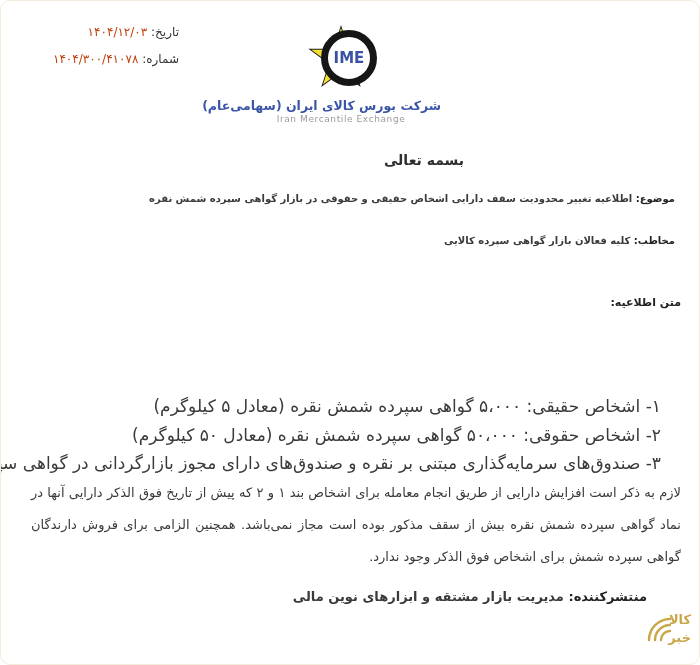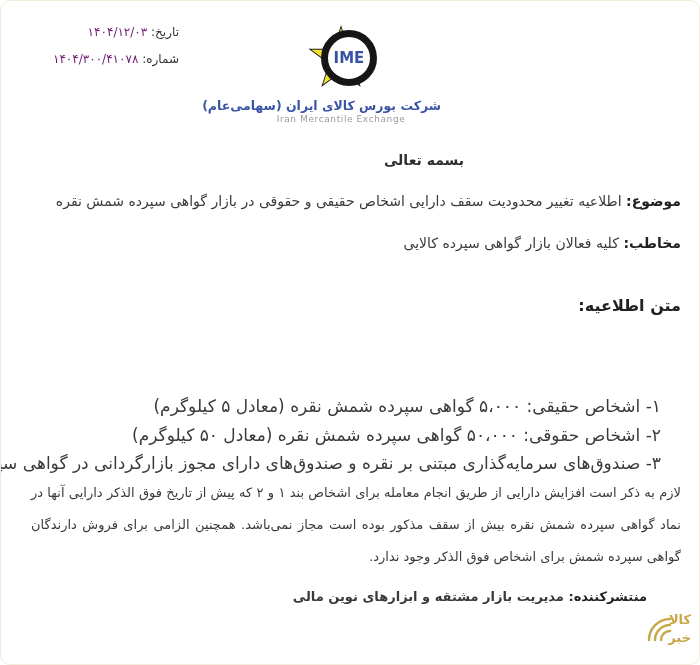--- a/index.html
+++ b/index.html
@@ -5,40 +5,40 @@
   html,body{margin:0;padding:0;background:#ffffff;}
   .page{
     position:relative;width:700px;height:665px;background:#fff;
     font-family:"DejaVu Sans",sans-serif;color:#3a3a3a;
     border:1px solid #f3ecdd;border-radius:10px;box-sizing:border-box;overflow:hidden;
   }
   
   .meta{position:absolute;top:23px;left:36px;width:142px;direction:rtl;text-align:right;font-size:12px;line-height:17px;}
   .meta-row{margin-bottom:10px;white-space:nowrap;}
   .meta-row .lbl{color:#333;}
-  .meta-row .val{color:#701a75;}
+  .meta-row .val{color:#c2410c;}
   
   .logo-block{position:absolute;top:24px;left:240px;width:200px;text-align:center;}
   .emblem{position:relative;width:68px;height:68px;margin:0 auto;}
   .star-black{position:absolute;left:0;top:0;width:68px;height:68px;background:#1c1c1c;
     clip-path:polygon(50% 0%,61% 35%,98% 35%,68% 57%,79% 91%,50% 70%,21% 91%,32% 57%,2% 35%,39% 35%);}
   .star-yellow{position:absolute;left:3px;top:3px;width:62px;height:62px;background:#f2e130;
     clip-path:polygon(50% 0%,61% 35%,98% 35%,68% 57%,79% 91%,50% 70%,21% 91%,32% 57%,2% 35%,39% 35%);}
   .ring{position:absolute;left:14px;top:5px;width:56px;height:56px;box-sizing:border-box;
     border:7px solid #161616;border-radius:50%;background:#fff;display:flex;align-items:center;justify-content:center;}
   .mono{font-weight:800;font-size:15px;color:#3a52a4;letter-spacing:0;transform:scaleY(1.05);}
   .logo-fa{margin-top:5px;font-size:12.5px;font-weight:bold;color:#3a55a8;white-space:nowrap;direction:rtl;}
   .logo-en{margin-top:1px;font-size:9px;color:#9b9b9b;letter-spacing:.6px;}
   
   .bismillah{position:absolute;top:151px;left:363px;width:120px;text-align:center;font-weight:bold;font-size:14px;color:#2e2e2e;}
-  .line{position:absolute;right:18px;direction:rtl;text-align:right;font-size:14px;white-space:nowrap;color:#3a3a3a;}
+  .line{position:absolute;right:24px;direction:rtl;text-align:right;font-size:10px;white-space:nowrap;color:#3a3a3a;font-weight:bold;}
   .line b{color:#222;}
   .subject{top:192px;}
   .audience{top:234px;}
-  .body-title{position:absolute;top:295px;right:18px;direction:rtl;font-weight:bold;font-size:16px;color:#222;}
+  .body-title{position:absolute;top:295px;right:18px;direction:rtl;font-weight:bold;font-size:11px;color:#222;}
   .para{position:absolute;right:18px;left:30px;margin:0;direction:rtl;text-align:justify;font-size:13px;color:#3a3a3a;}
   .p1{top:322px;line-height:28px;text-indent:13px;}
   .p2{top:476px;line-height:32px;}
   .list{position:absolute;top:391px;right:38px;left:30px;direction:rtl;text-align:right;font-size:17px;}
   .list-item{line-height:28.5px;white-space:nowrap;}
   .publisher{position:absolute;top:588px;right:52px;direction:rtl;font-size:13px;white-space:nowrap;font-weight:bold;}
   .publisher b{color:#222;}
   
   .watermark{position:absolute;right:6px;bottom:6px;width:58px;height:52px;}
 </style>

